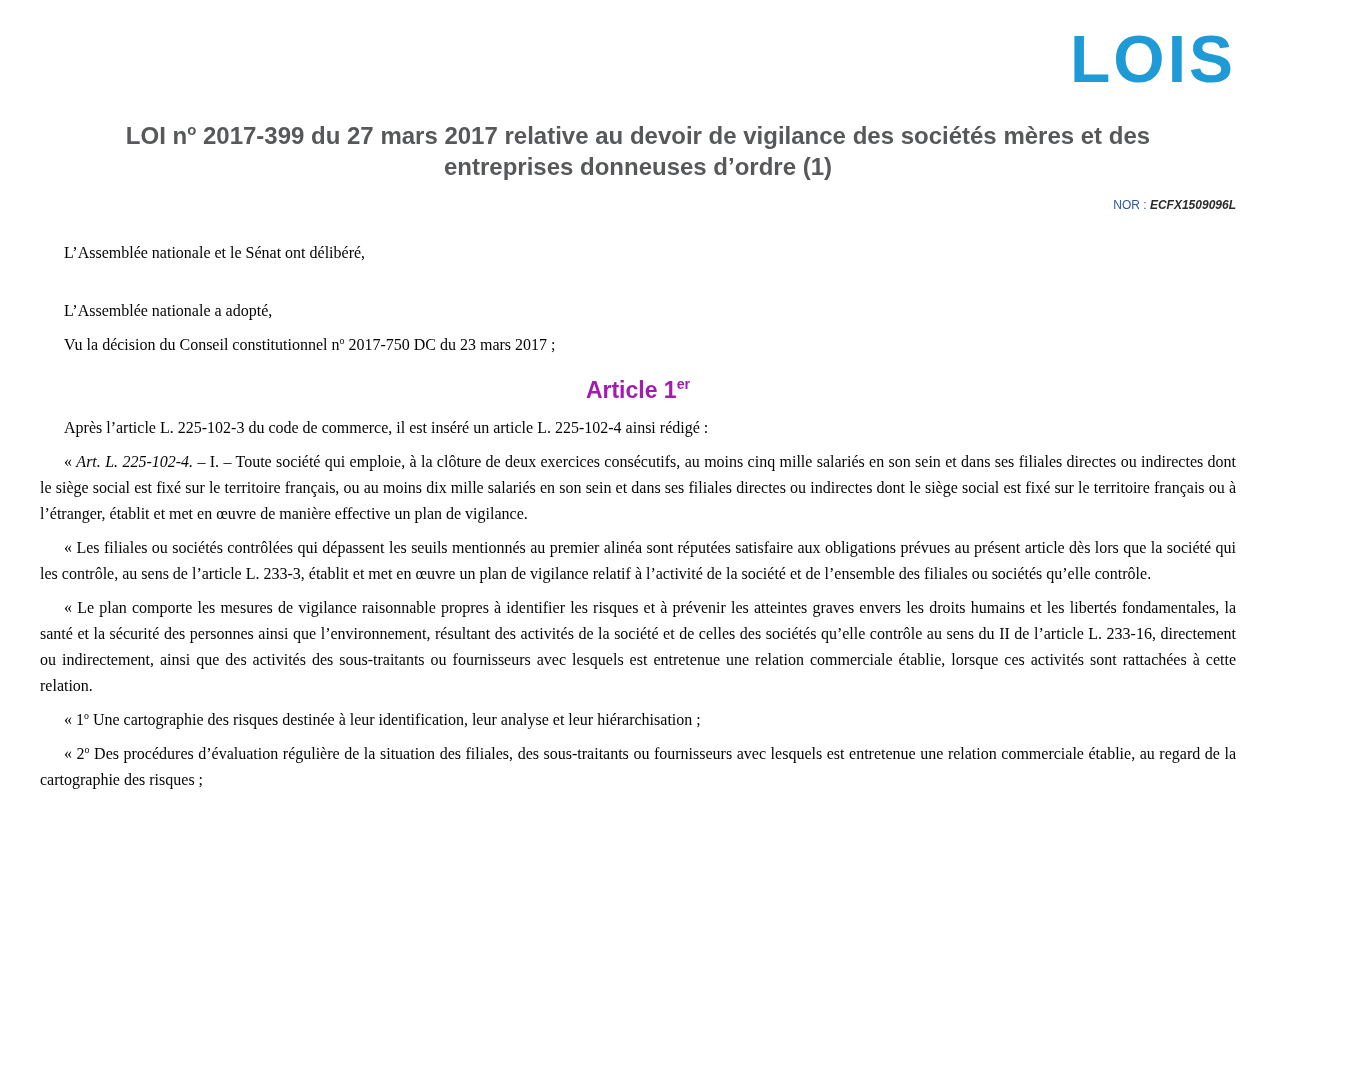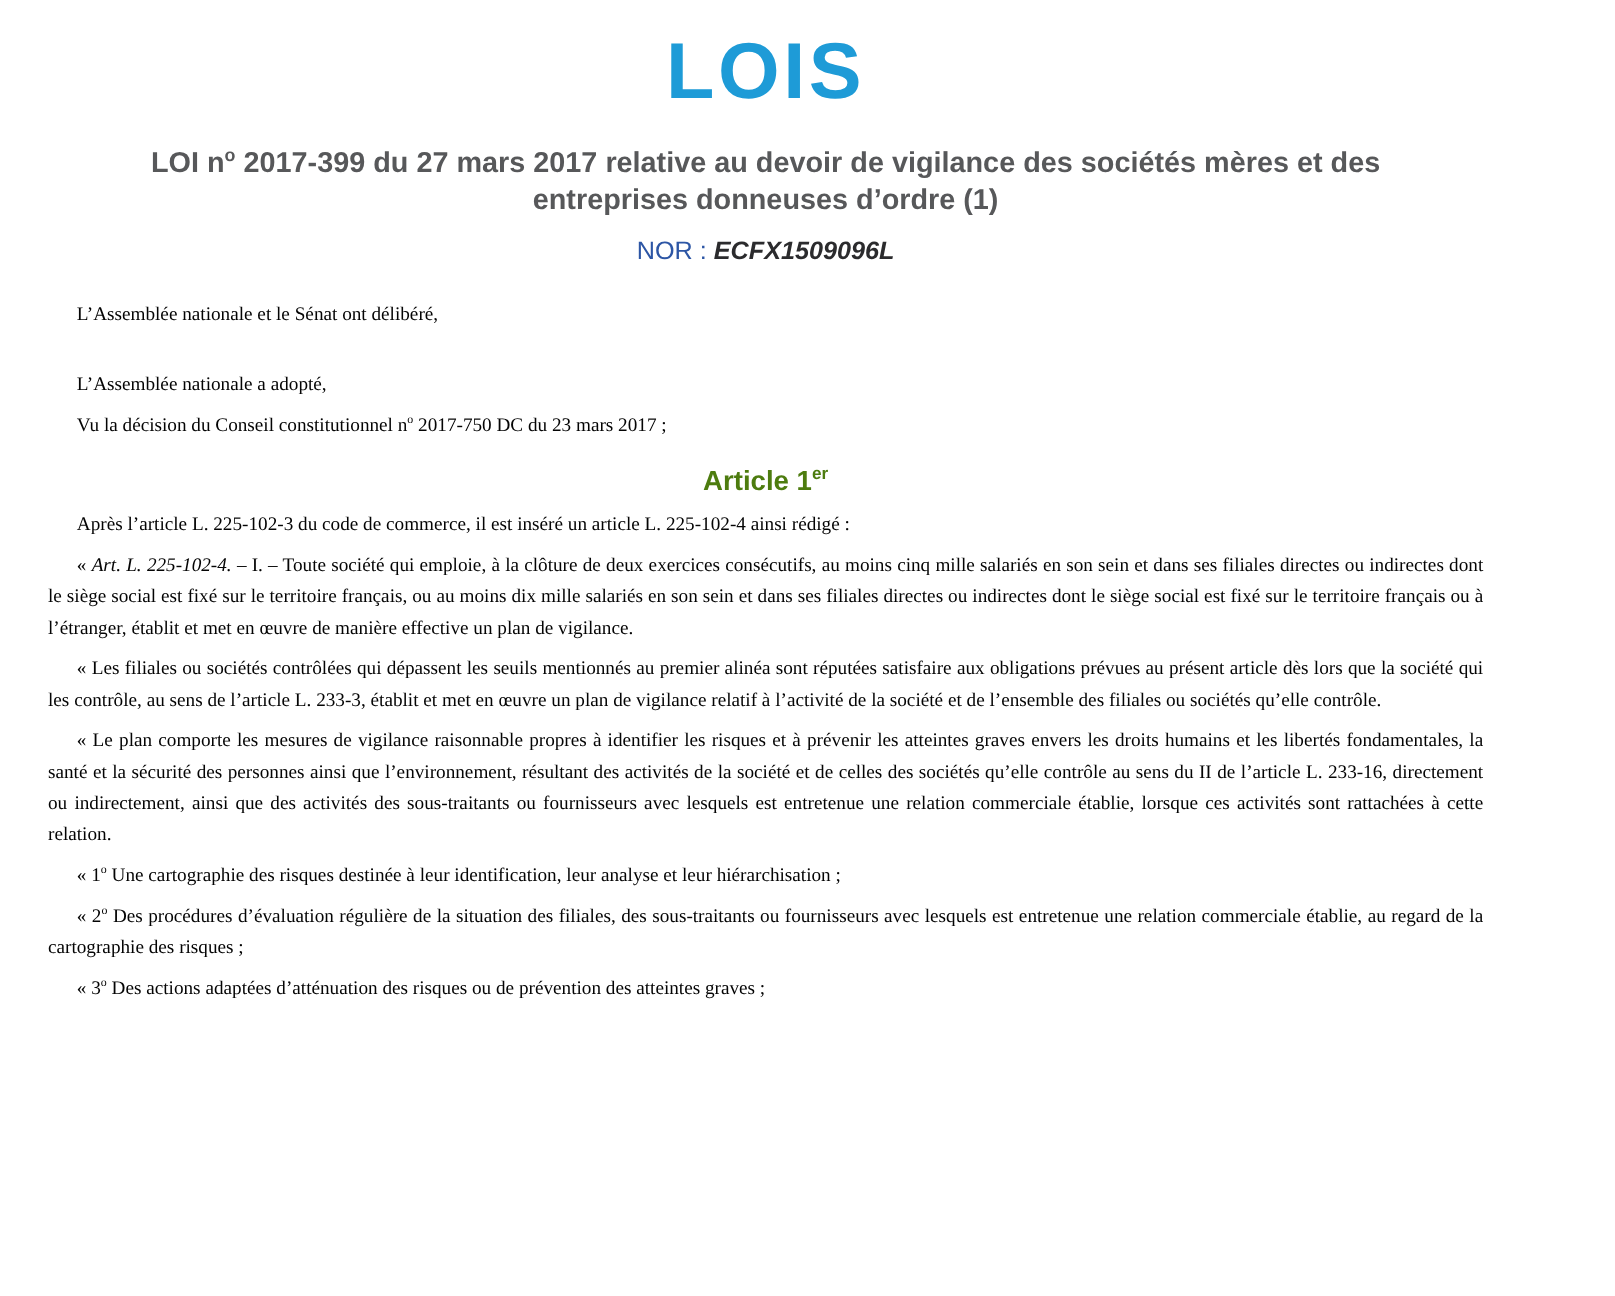--- a/index.html
+++ b/index.html
@@ -14,43 +14,43 @@
     font-family: "Liberation Serif", "DejaVu Serif", serif;
     color: #040404;
   }
   .page {
     width: 1196px;
     margin: 0 0 0 40px;
     padding-top: 26px;
   }
   .kicker {
     margin: 0;
-    text-align: center;
+    text-align: right;
     font-family: "Liberation Sans", "DejaVu Sans", sans-serif;
     font-weight: bold;
     font-size: 66px;
     line-height: 1;
     letter-spacing: 3px;
     color: #1e9bd7;
   }
   .law-title {
     margin: 28px auto 16px;
     max-width: 1066px;
     text-align: center;
     font-family: "Liberation Sans", "DejaVu Sans", sans-serif;
     font-weight: bold;
     font-size: 24px;
     line-height: 1.3;
     color: #57585a;
   }
   .nor-line {
     margin-top: 16px;
-    text-align: center;
+    text-align: right;
     font-family: "Liberation Sans", "DejaVu Sans", sans-serif;
-    font-size: 21px;
+    font-size: 12px;
   }
   .nor-label {
     color: #2d56a5;
     font-weight: normal;
   }
   .nor-value {
     color: #2b2b2d;
     font-weight: bold;
     font-style: italic;
   }
@@ -68,21 +68,21 @@
     margin-top: 32px;
   }
   .article-heading {
     margin: 18px 0 10px;
     text-align: center;
     text-indent: 0;
     font-family: "Liberation Sans", "DejaVu Sans", sans-serif;
     font-weight: bold;
     font-size: 23px;
     line-height: 1.25;
-    color: #4d7c0f;
+    color: #a21caf;
   }
   sup {
     font-size: 62%;
     line-height: 0;
     vertical-align: super;
   }
   em {
     font-style: italic;
   }
 </style>
@@ -104,16 +104,15 @@
       <p class="body-para"><span>L’Assemblée nationale et le Sénat ont délibéré,</span></p>
       <p class="body-para gap-before"><span>L’Assemblée nationale a adopté,</span></p>
       <p class="body-para"><span>Vu la décision du Conseil constitutionnel n</span><sup>o</sup><span> 2017-750 DC du 23 mars 2017 ;</span></p>
       <h3 class="article-heading"><span>Article 1</span><sup>er</sup></h3>
       <p class="body-para"><span>Après l’article L. 225-102-3 du code de commerce, il est inséré un article L. 225-102-4 ainsi rédigé :</span></p>
       <p class="body-para"><span>«&nbsp;</span><em>Art.&nbsp;L.&nbsp;225-102-4.</em><span> – I. – Toute société qui emploie, à la clôture de deux exercices consécutifs, au moins cinq mille salariés en son sein et dans ses filiales directes ou indirectes dont le siège social est fixé sur le territoire français, ou au moins dix mille salariés en son sein et dans ses filiales directes ou indirectes dont le siège social est fixé sur le territoire français ou à l’étranger, établit et met en œuvre de manière effective un plan de vigilance.</span></p>
       <p class="body-para"><span>«&nbsp;Les filiales ou sociétés contrôlées qui dépassent les seuils mentionnés au premier alinéa sont réputées satisfaire aux obligations prévues au présent article dès lors que la société qui les contrôle, au sens de l’article L. 233-3, établit et met en œuvre un plan de vigilance relatif à l’activité de la société et de l’ensemble des filiales ou sociétés qu’elle contrôle.</span></p>
       <p class="body-para"><span>«&nbsp;Le plan comporte les mesures de vigilance raisonnable propres à identifier les risques et à prévenir les atteintes graves envers les droits humains et les libertés fondamentales, la santé et la sécurité des personnes ainsi que l’environnement, résultant des activités de la société et de celles des sociétés qu’elle contrôle au sens du II de l’article L. 233-16, directement ou indirectement, ainsi que des activités des sous-traitants ou fournisseurs avec lesquels est entretenue une relation commerciale établie, lorsque ces activités sont rattachées à cette relation.</span></p>
       <p class="body-para"><span>«&nbsp;1</span><sup>o</sup><span> Une cartographie des risques destinée à leur identification, leur analyse et leur hiérarchisation ;</span></p>
       <p class="body-para"><span>«&nbsp;2</span><sup>o</sup><span> Des procédures d’évaluation régulière de la situation des filiales, des sous-traitants ou fournisseurs avec lesquels est entretenue une relation commerciale établie, au regard de la cartographie des risques ;</span></p>
-      <p class="body-para"><span>«&nbsp;3</span><sup>o</sup><span> Des actions adaptées d’atténuation des risques ou de prévention des atteintes graves ;</span></p>
     </div>
 
 </div>
 
 </body></html>

